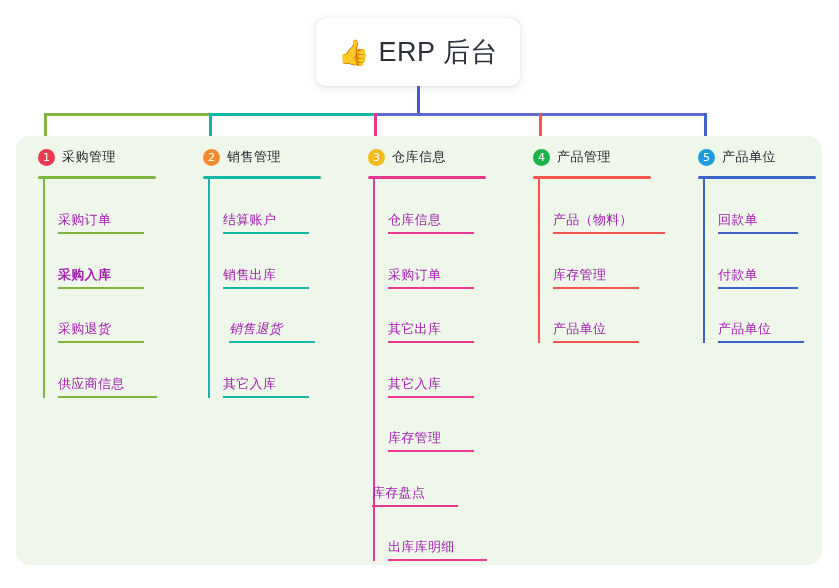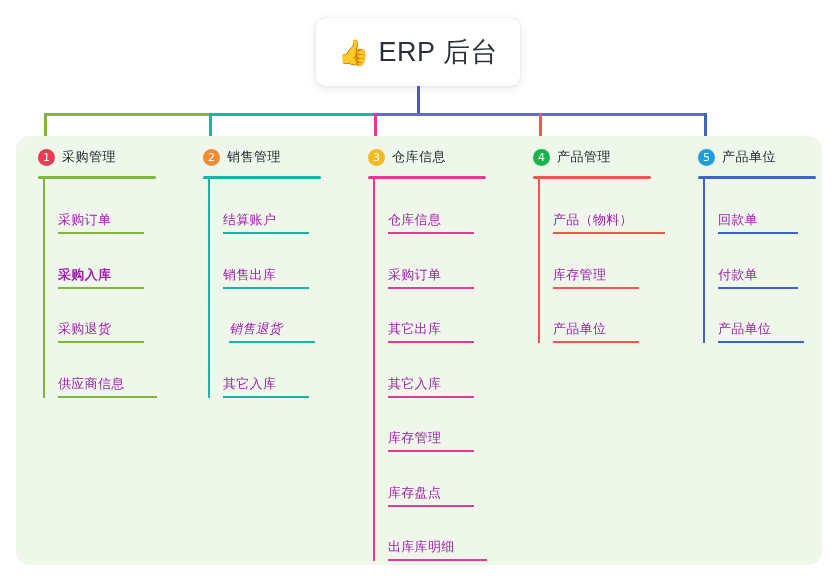--- a/index.html
+++ b/index.html
@@ -171,21 +171,21 @@
           <div class="leaf-rule" style="width: 86px; background: rgb(232, 56, 143);"></div>
         </div>
         <div class="leaf" style="left: 20px; top: 227.5px; width: 86px; height: 28px;">
           <span class="leaf-label">其它入库</span>
           <div class="leaf-rule" style="width: 86px; background: rgb(232, 56, 143);"></div>
         </div>
         <div class="leaf" style="left: 20px; top: 282px; width: 86px; height: 28px;">
           <span class="leaf-label">库存管理</span>
           <div class="leaf-rule" style="width: 86px; background: rgb(232, 56, 143);"></div>
         </div>
-        <div class="leaf" style="left: 20px; top: 336.5px; width: 86px; height: 28px;">
+        <div class="leaf" style="left: 4px; top: 336.5px; width: 86px; height: 28px;">
           <span class="leaf-label">库存盘点</span>
           <div class="leaf-rule" style="width: 86px; background: rgb(232, 56, 143);"></div>
         </div>
         <div class="leaf" style="left: 20px; top: 391px; width: 99px; height: 28px;">
           <span class="leaf-label">出库库明细</span>
           <div class="leaf-rule" style="width: 99px; background: rgb(232, 56, 143);"></div>
         </div>
       </div>
       <div class="col" style="left: 533px; top: 142px;">
         <div class="col-head">

